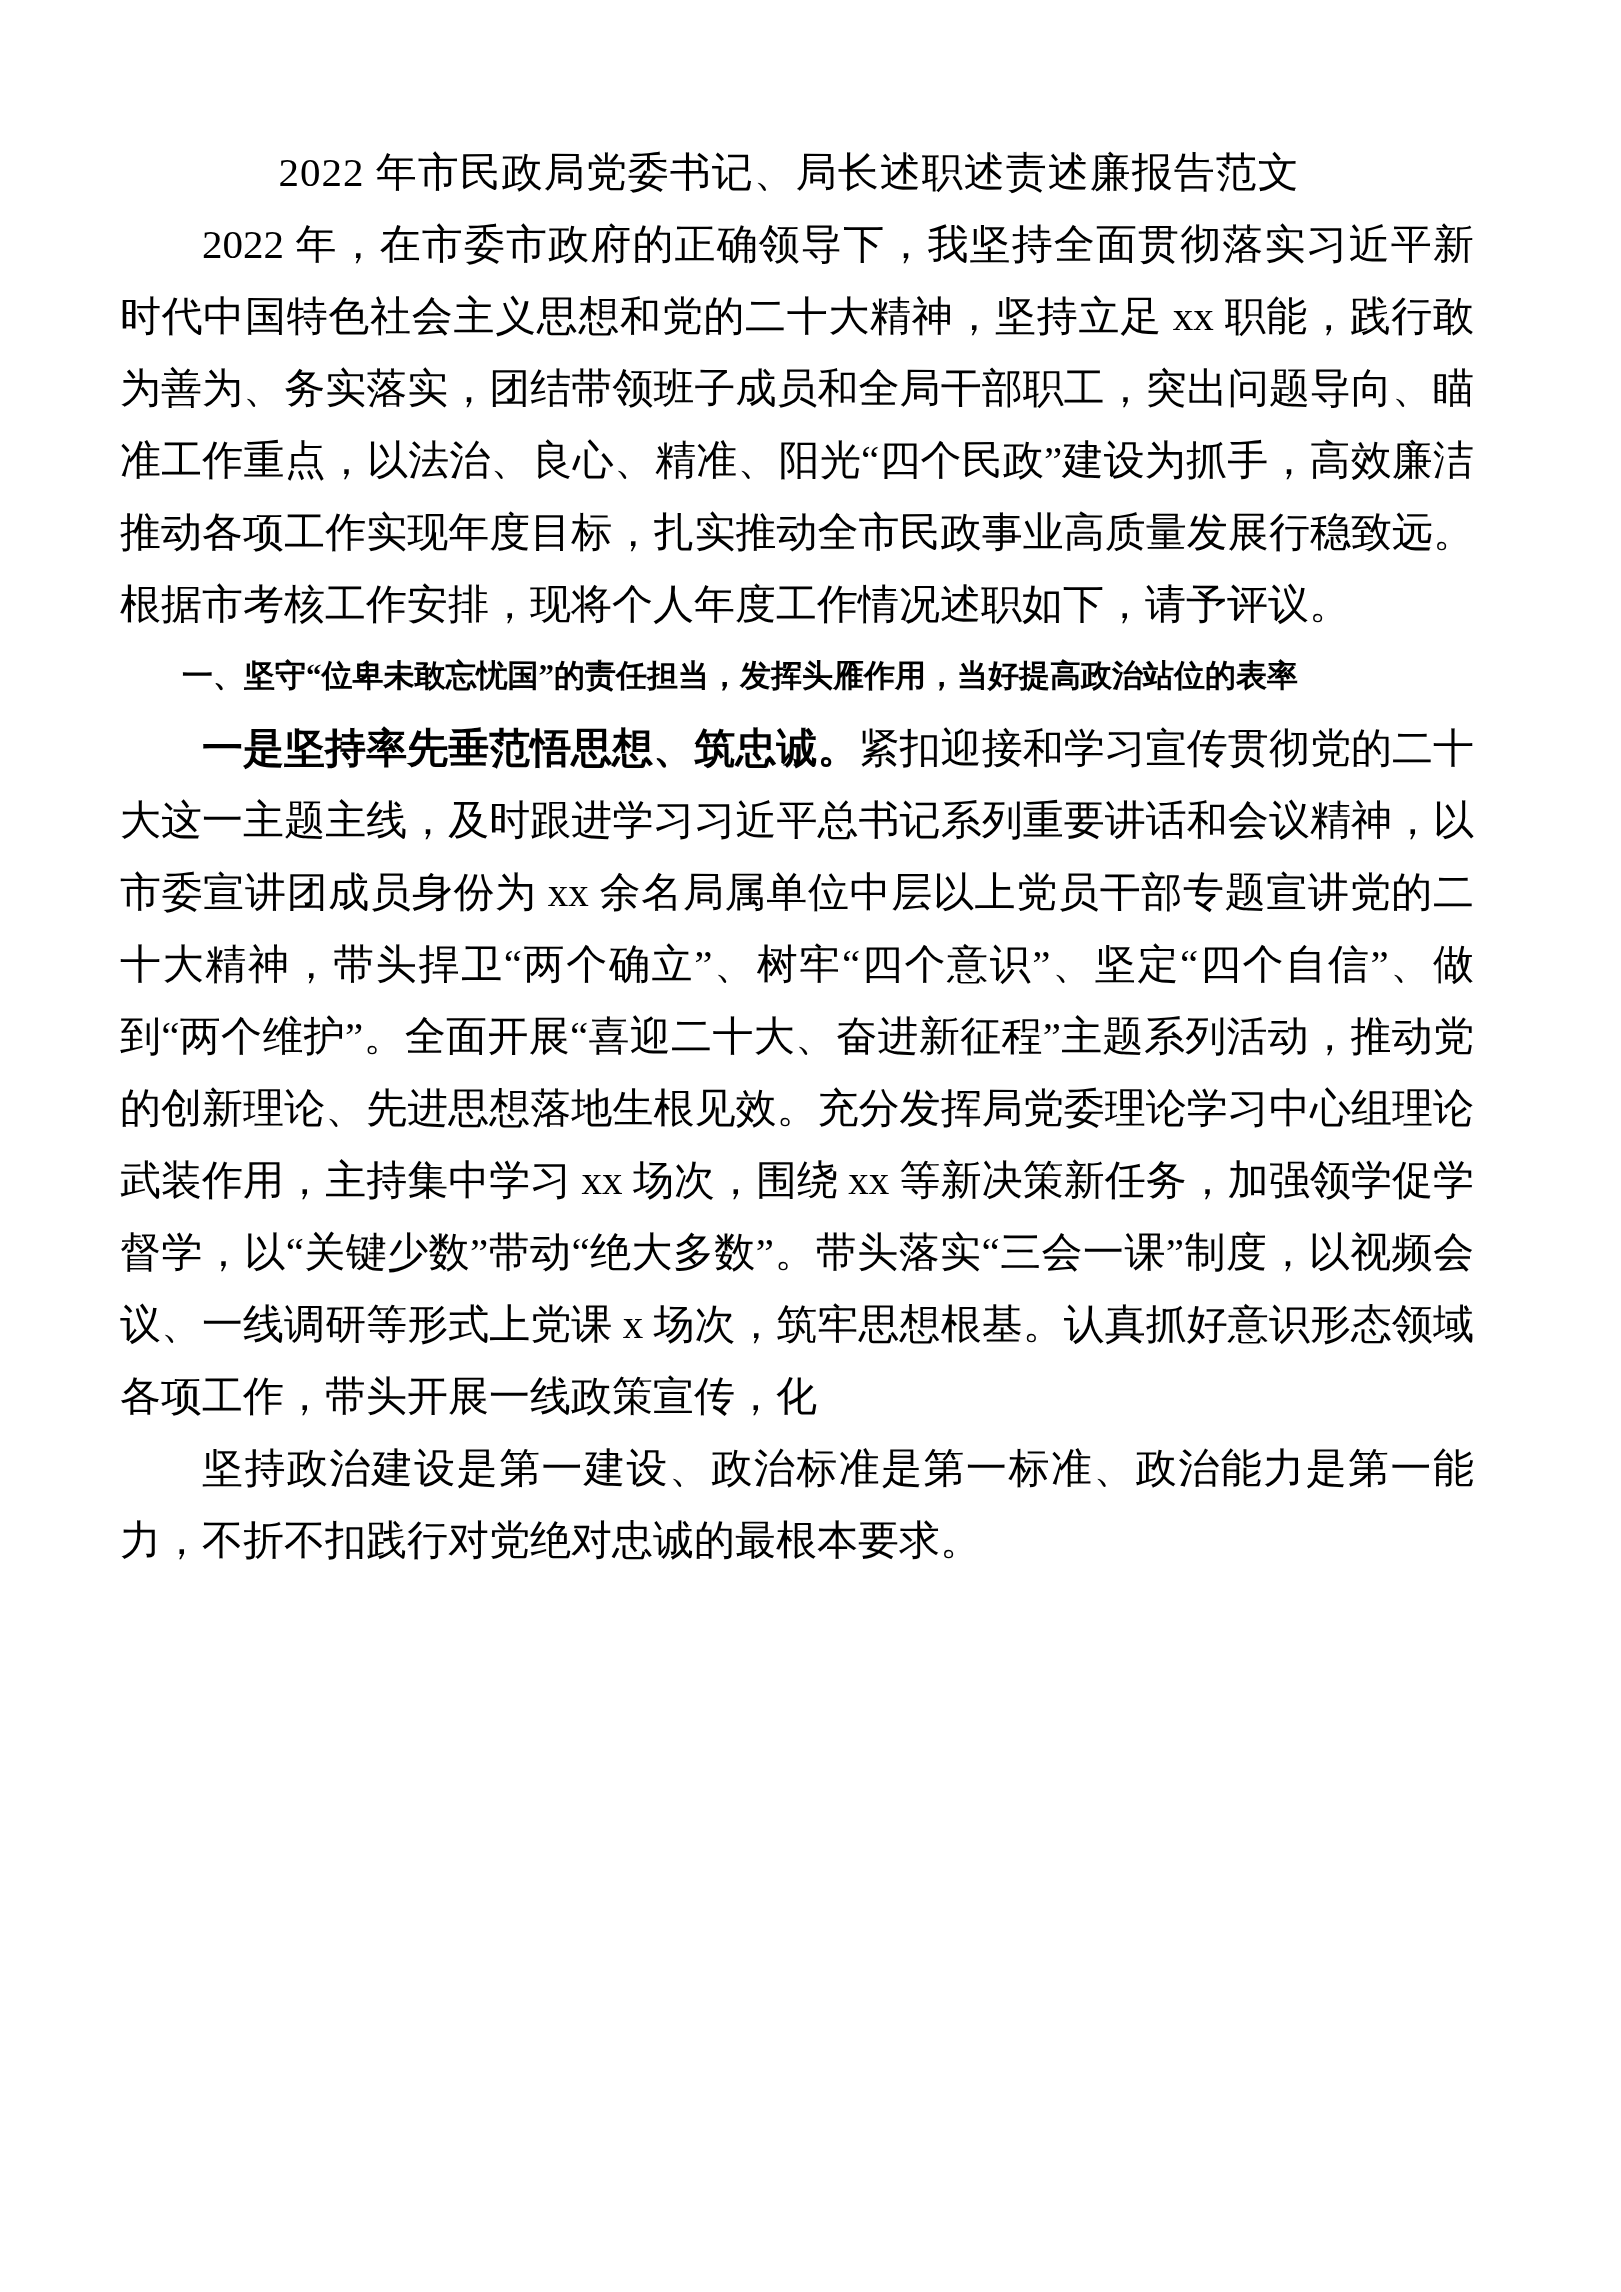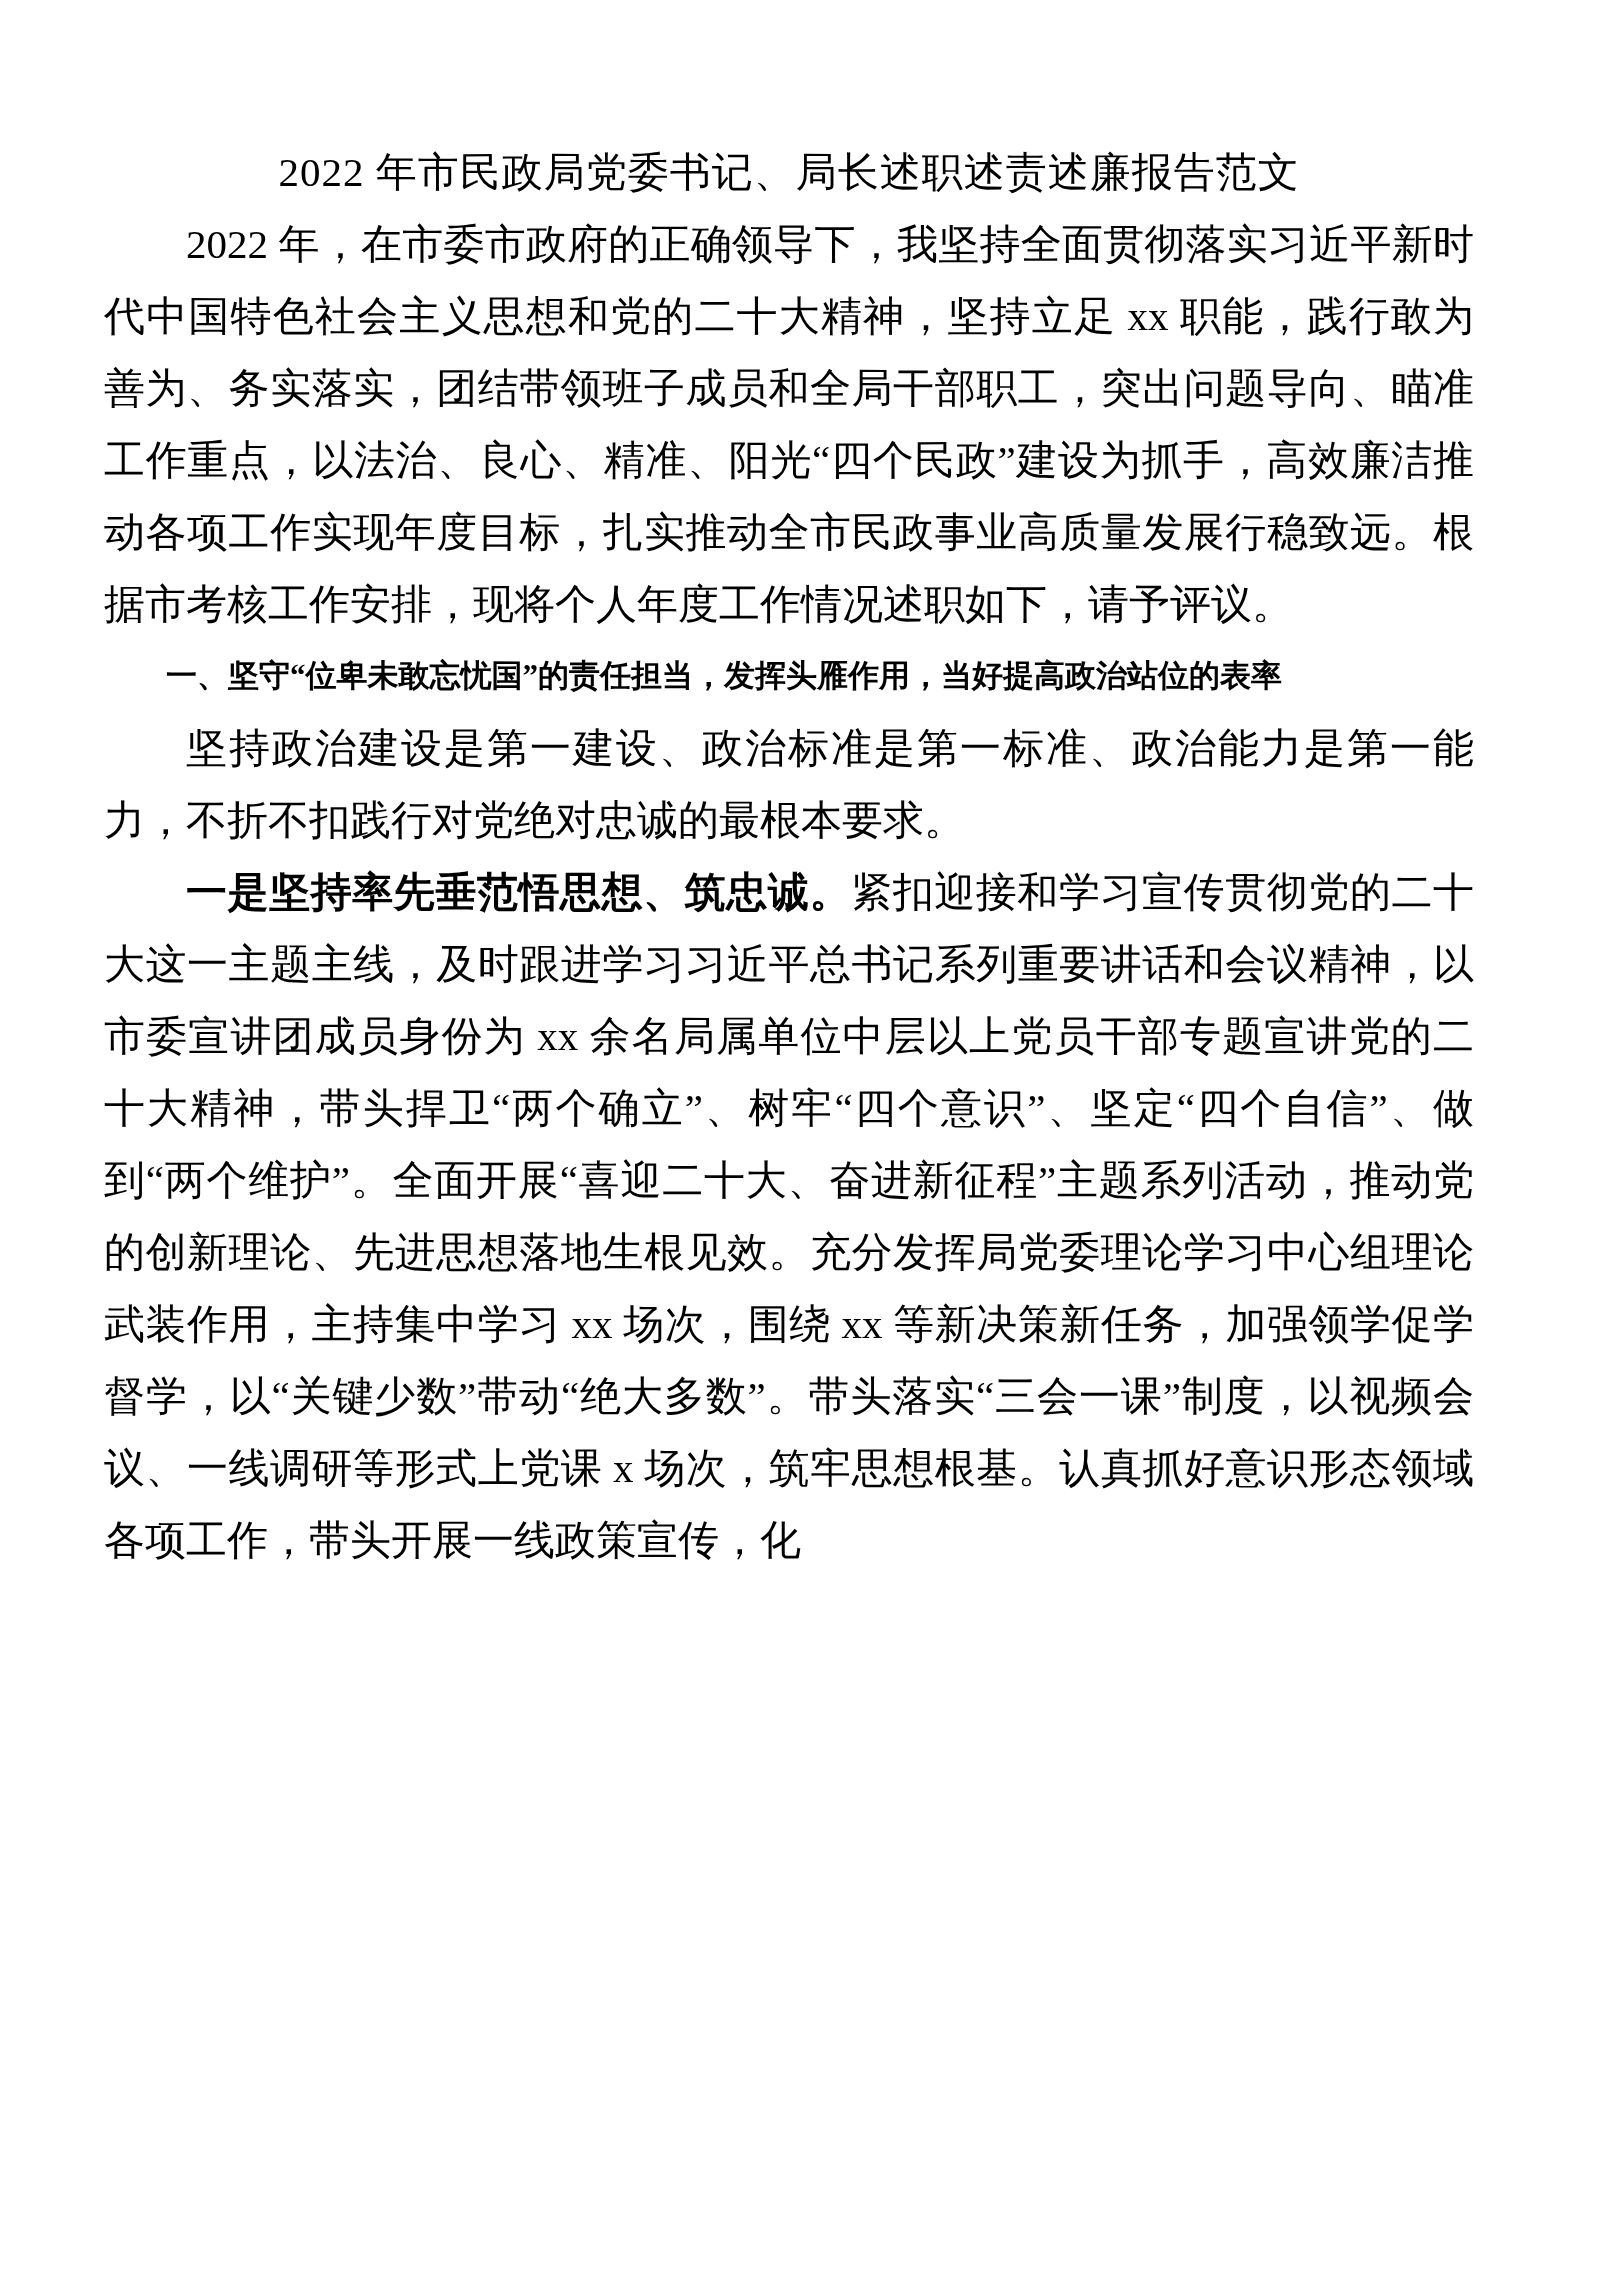--- a/index.html
+++ b/index.html
@@ -19,38 +19,39 @@
   }
   .doc-title {
     text-align: center;
     font-size: 41px;
     font-weight: 400;
     letter-spacing: 1px;
   }
   .para {
     text-align: justify;
     text-indent: 2em;
+    margin-left: 16px;
   }
   .section-heading {
     font-size: 31px;
     font-weight: 700;
   }
   .bold-lead {
     font-weight: 700;
   }
 </style>
 </head>
 <body>
 
 <div class="page">
 
   <h1 class="doc-title">2022 年市民政局党委书记、局长述职述责述廉报告范文</h1>
 
   <p class="para">2022 年，在市委市政府的正确领导下，我坚持全面贯彻落实习近平新时代中国特色社会主义思想和党的二十大精神，坚持立足 xx 职能，践行敢为善为、务实落实，团结带领班子成员和全局干部职工，突出问题导向、瞄准工作重点，以法治、良心、精准、阳光“四个民政”建设为抓手，高效廉洁推动各项工作实现年度目标，扎实推动全市民政事业高质量发展行稳致远。根据市考核工作安排，现将个人年度工作情况述职如下，请予评议。</p>
 
   <h2 class="para section-heading">一、坚守“位卑未敢忘忧国”的责任担当，发挥头雁作用，当好提高政治站位的表率</h2>
 
+  <p class="para"><span class="bold-lead">一是坚持率先垂范悟思想、筑忠诚。</span><span>紧扣迎接和学习宣传贯彻党的二十大这一主题主线，及时跟进学习习近平总书记系列重要讲话和会议精神，以市委宣讲团成员身份为 xx 余名局属单位中层以上党员干部专题宣讲党的二十大精神，带头捍卫“两个确立”、树牢“四个意识”、坚定“四个自信”、做到“两个维护”。全面开展“喜迎二十大、奋进新征程”主题系列活动，推动党的创新理论、先进思想落地生根见效。充分发挥局党委理论学习中心组理论武装作用，主持集中学习 xx 场次，围绕 xx 等新决策新任务，加强领学促学督学，以“关键少数”带动“绝大多数”。带头落实“三会一课”制度，以视频会议、一线调研等形式上党课 x 场次，筑牢思想根基。认真抓好意识形态领域各项工作，带头开展一线政策宣传，化</span></p>
+
   <p class="para">坚持政治建设是第一建设、政治标准是第一标准、政治能力是第一能力，不折不扣践行对党绝对忠诚的最根本要求。</p>
-
-  <p class="para"><span class="bold-lead">一是坚持率先垂范悟思想、筑忠诚。</span><span>紧扣迎接和学习宣传贯彻党的二十大这一主题主线，及时跟进学习习近平总书记系列重要讲话和会议精神，以市委宣讲团成员身份为 xx 余名局属单位中层以上党员干部专题宣讲党的二十大精神，带头捍卫“两个确立”、树牢“四个意识”、坚定“四个自信”、做到“两个维护”。全面开展“喜迎二十大、奋进新征程”主题系列活动，推动党的创新理论、先进思想落地生根见效。充分发挥局党委理论学习中心组理论武装作用，主持集中学习 xx 场次，围绕 xx 等新决策新任务，加强领学促学督学，以“关键少数”带动“绝大多数”。带头落实“三会一课”制度，以视频会议、一线调研等形式上党课 x 场次，筑牢思想根基。认真抓好意识形态领域各项工作，带头开展一线政策宣传，化</span></p>
 
 </div>
 
 
 </body></html>

